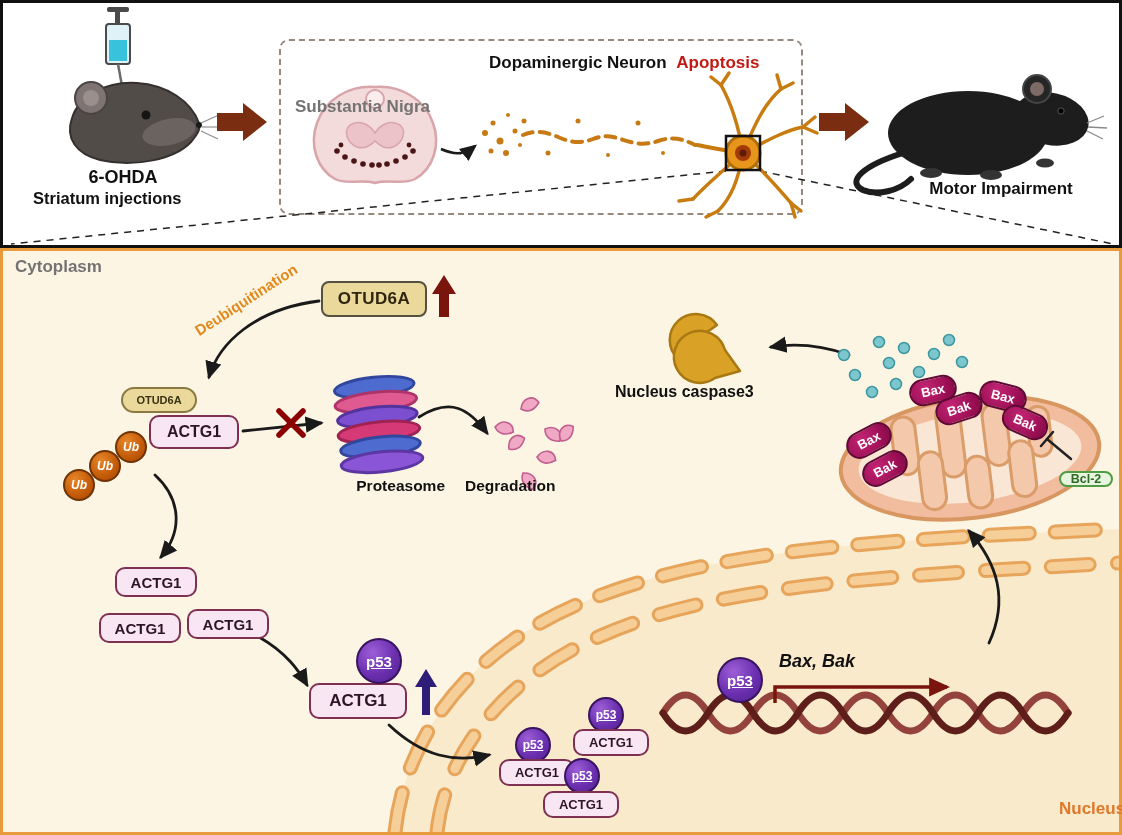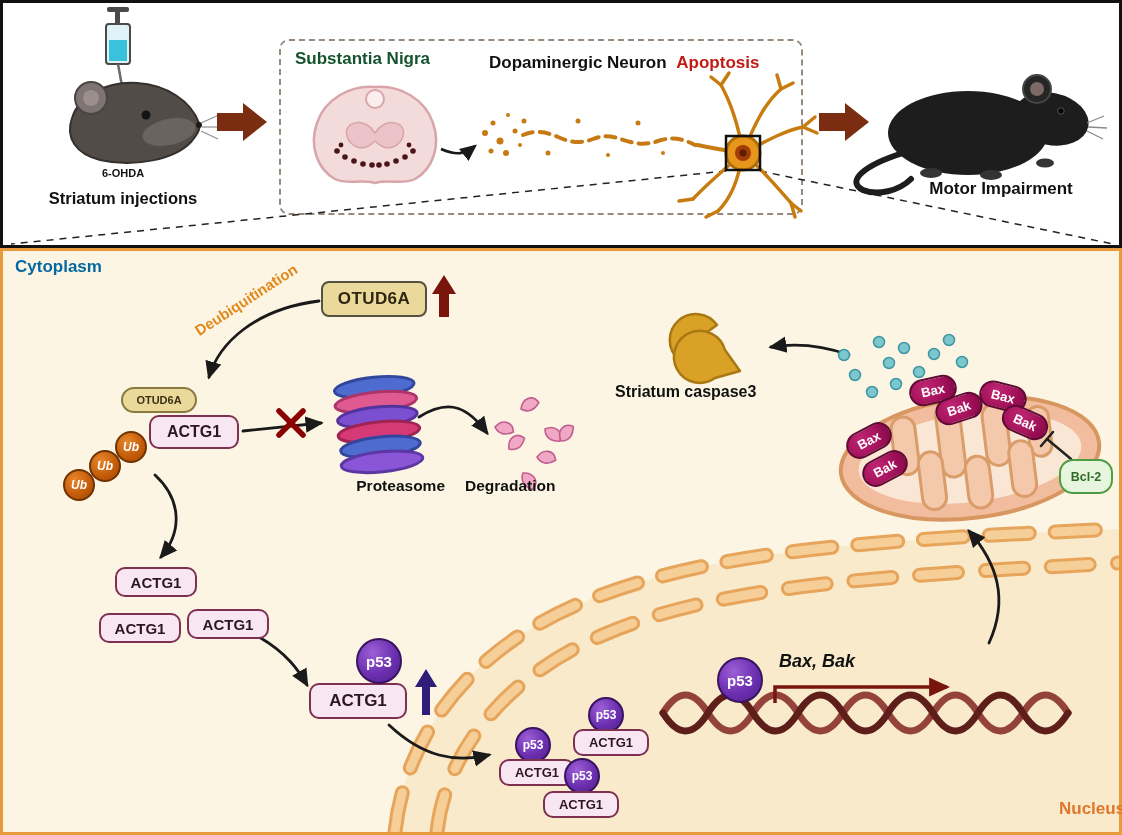--- a/index.html
+++ b/index.html
@@ -6,28 +6,28 @@
   .stage{position:relative;width:1122px;height:835px;font-family:"Liberation Sans",sans-serif;background:#fff;overflow:hidden;}
   .panel{position:absolute;box-sizing:border-box;}
   .top-panel{left:0;top:0;width:1122px;height:248px;background:#ffffff;border:3px solid #111;}
   .bottom-panel{left:0;top:248px;width:1122px;height:587px;background:#FDF5E3;border:3px solid #E89A3C;}
   .art{position:absolute;left:0;top:0;}
   .t{position:absolute;font-weight:bold;white-space:nowrap;color:#111;}
   .pill{position:absolute;display:flex;align-items:center;justify-content:center;font-weight:bold;box-sizing:border-box;white-space:nowrap;}
   .actg1{background:#F8E6F2;border:2.5px solid #7E3052;border-radius:10px;color:#2E1526;}
   .otud-box{background:#EBD89B;border:2.5px solid #55503F;border-radius:8px;color:#2E2610;letter-spacing:.4px;}
   .otud-small{background:#EBD89B;border:2px solid #8A7A42;border-radius:13px;color:#3A3214;}
-  .p53{border-radius:50%;background:radial-gradient(circle at 35% 30%,#9D5FD6,#6B2FB0 55%,#50218C);border:2.5px solid #39135F;color:#fff;}
+  .p53{border-radius:50%;background:radial-gradient(circle at 35% 30%,#9D5FD6,#6B2FB0 55%,#50218C);border:2.5px solid #39135F;color:#fff;text-decoration:underline;}
   .ub{border-radius:50%;background:radial-gradient(circle at 35% 30%,#E8862A,#C25A08 60%,#A34705);border:2px solid #6E3203;color:#fff;font-style:italic;}
   .baxbak{border-radius:14px;background:radial-gradient(circle at 35% 30%,#C22574,#9C0F55 65%,#7E0B44);border:2.5px solid #5E0A35;color:#fff;}
   .bcl2{border-radius:14px;background:#E8F5DE;border:2.5px solid #4F9C42;color:#2F6B27;}
   .dashed-box{position:absolute;left:276px;top:36px;width:524px;height:176px;border:2px dashed #97897C;border-radius:10px;box-sizing:border-box;}
-  .orange{color:#0369a1;}
+  .orange{color:#737373;}
   .deubiq{color:#E08A1E;transform:rotate(-33deg);text-align:center;}
-  .maroon{color:#14532d;}
+  .maroon{color:#737373;margin-top:48px;}
   .red{color:#C11B14;}
   .nuc{color:#E0782A;}
 </style>
 </head>
 <body>
 
 <div class="stage">
 
   <div class="panel top-panel">
     <div class="dashed-box"></div>
@@ -146,22 +146,22 @@
           <path d="M1084,120 l17,-7"></path>
             <path d="M1085,124 l19,1"></path>
             <path d="M1084,128 l16,8"></path>
         </g>
         <ellipse cx="928" cy="170" rx="11" ry="5" fill="#343434"></ellipse>
         <ellipse cx="988" cy="172" rx="11" ry="5" fill="#343434"></ellipse>
         <ellipse cx="1042" cy="160" rx="9" ry="4.5" fill="#343434"></ellipse>
       </g>
     </svg>
 
-    <div class="t" style="left:30px;top:164px;width:180px;text-align:center;font-size:11px;">6-OHDA</div>
-    <div class="t" style="left:30px;top:186px;width:180px;text-align:center;font-size:16.5px;">Striatum injections</div>
+    <div class="t" style="left:30px;top:164px;width:180px;text-align:center;font-size:18px;">6-OHDA</div>
+    <div class="t" style="left:30px;top:186px;width:180px;text-align:left;font-size:16.5px;">Striatum injections</div>
     <div class="t maroon" style="left:292px;top:46px;font-size:17px;">Substantia Nigra</div>
     <div class="t" style="left:898px;top:176px;width:200px;text-align:center;font-size:17px;">Motor Impairment</div>
     <div class="t" style="left:486px;top:50px;font-size:17px;">
       <span>Dopaminergic Neuron</span>
       <span class="red" style="margin-left:5px;">Apoptosis</span>
     </div>
   </div>
 
   <div class="panel bottom-panel">
 
@@ -284,34 +284,34 @@
     <div class="t" style="left:308px;top:226px;width:134px;text-align:right;font-size:15.5px;">Proteasome</div>
     <div class="t" style="left:462px;top:226px;width:140px;text-align:left;font-size:15.5px;">Degradation</div>
 
     <div class="pill actg1" style="left:112px;top:316px;width:82px;height:30px;font-size:15px;">ACTG1</div>
     <div class="pill actg1" style="left:96px;top:362px;width:82px;height:30px;font-size:15px;">ACTG1</div>
     <div class="pill actg1" style="left:184px;top:358px;width:82px;height:30px;font-size:15px;">ACTG1</div>
 
     <div class="pill actg1" style="left:306px;top:432px;width:98px;height:36px;font-size:17px;">ACTG1</div>
     <div class="pill p53" style="left:353px;top:387px;width:46px;height:46px;font-size:15px;">p53</div>
 
-    <div class="t" style="left:612px;top:132px;font-size:16px;">Striatum caspase3</div>
+    <div class="t" style="left:612px;top:132px;font-size:16px;">Nucleus caspase3</div>
 
     <div class="pill p53" style="left:585px;top:446px;width:36px;height:36px;font-size:12px;">p53</div>
     <div class="pill actg1" style="left:570px;top:478px;width:76px;height:27px;font-size:13px;">ACTG1</div>
     <div class="pill p53" style="left:512px;top:476px;width:36px;height:36px;font-size:12px;">p53</div>
     <div class="pill actg1" style="left:496px;top:508px;width:76px;height:27px;font-size:13px;">ACTG1</div>
     <div class="pill p53" style="left:561px;top:507px;width:36px;height:36px;font-size:12px;">p53</div>
     <div class="pill actg1" style="left:540px;top:540px;width:76px;height:27px;font-size:13px;">ACTG1</div>
 
     <div class="pill p53" style="left:714px;top:406px;width:46px;height:46px;font-size:15px;">p53</div>
     <div class="t" style="left:776px;top:400px;font-size:18px;font-style:italic;">Bax,  Bak</div>
 
     <div class="pill baxbak" style="left:842px;top:176px;width:48px;height:27px;font-size:13px;transform:rotate(-28deg);">Bax</div>
     <div class="pill baxbak" style="left:858px;top:204px;width:48px;height:27px;font-size:13px;transform:rotate(-28deg);">Bak</div>
     <div class="pill baxbak" style="left:906px;top:126px;width:48px;height:27px;font-size:13px;transform:rotate(-12deg);">Bax</div>
     <div class="pill baxbak" style="left:932px;top:144px;width:48px;height:27px;font-size:13px;transform:rotate(-18deg);">Bak</div>
     <div class="pill baxbak" style="left:976px;top:132px;width:48px;height:27px;font-size:13px;transform:rotate(14deg);">Bax</div>
     <div class="pill baxbak" style="left:998px;top:158px;width:48px;height:27px;font-size:13px;transform:rotate(24deg);">Bak</div>
 
-    <div class="pill bcl2" style="left:1056px;top:208px;width:54px;height:35px;font-size:12.5px;">Bcl-2</div>
+    <div class="pill bcl2" style="left:1056px;top:220px;width:54px;height:16px;font-size:12.5px;">Bcl-2</div>
   </div>
 </div>
 
 </body></html>

